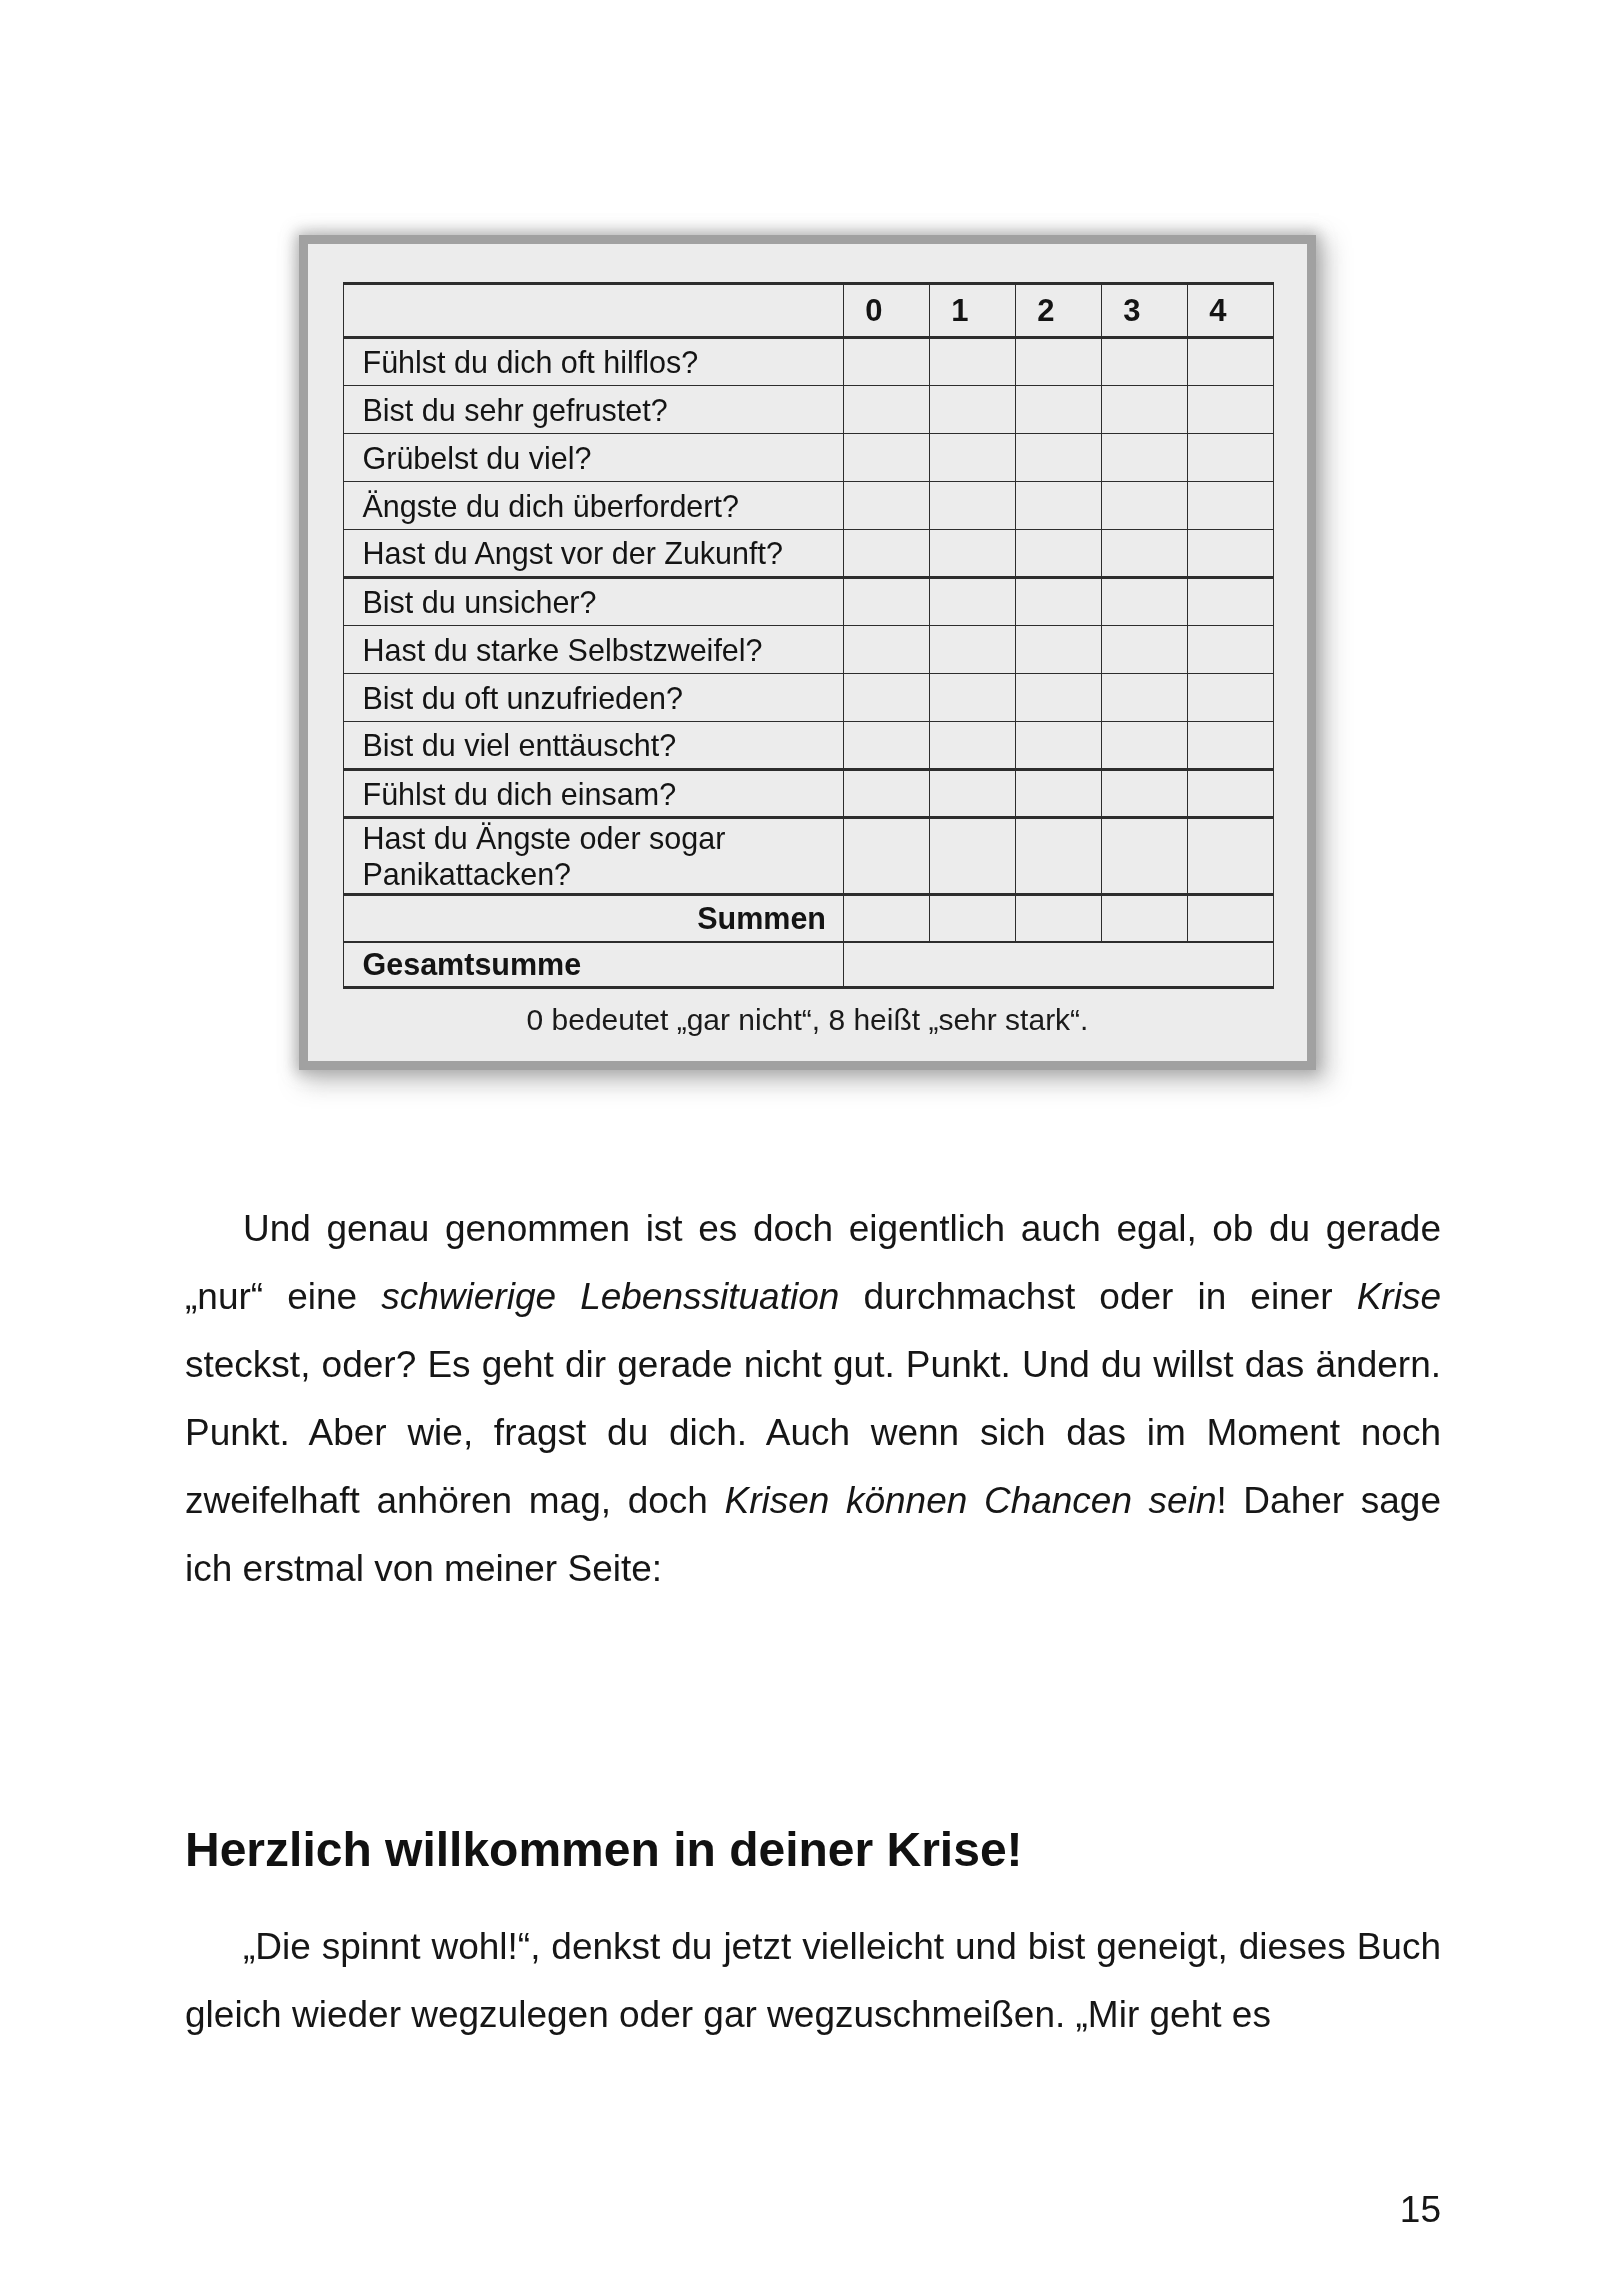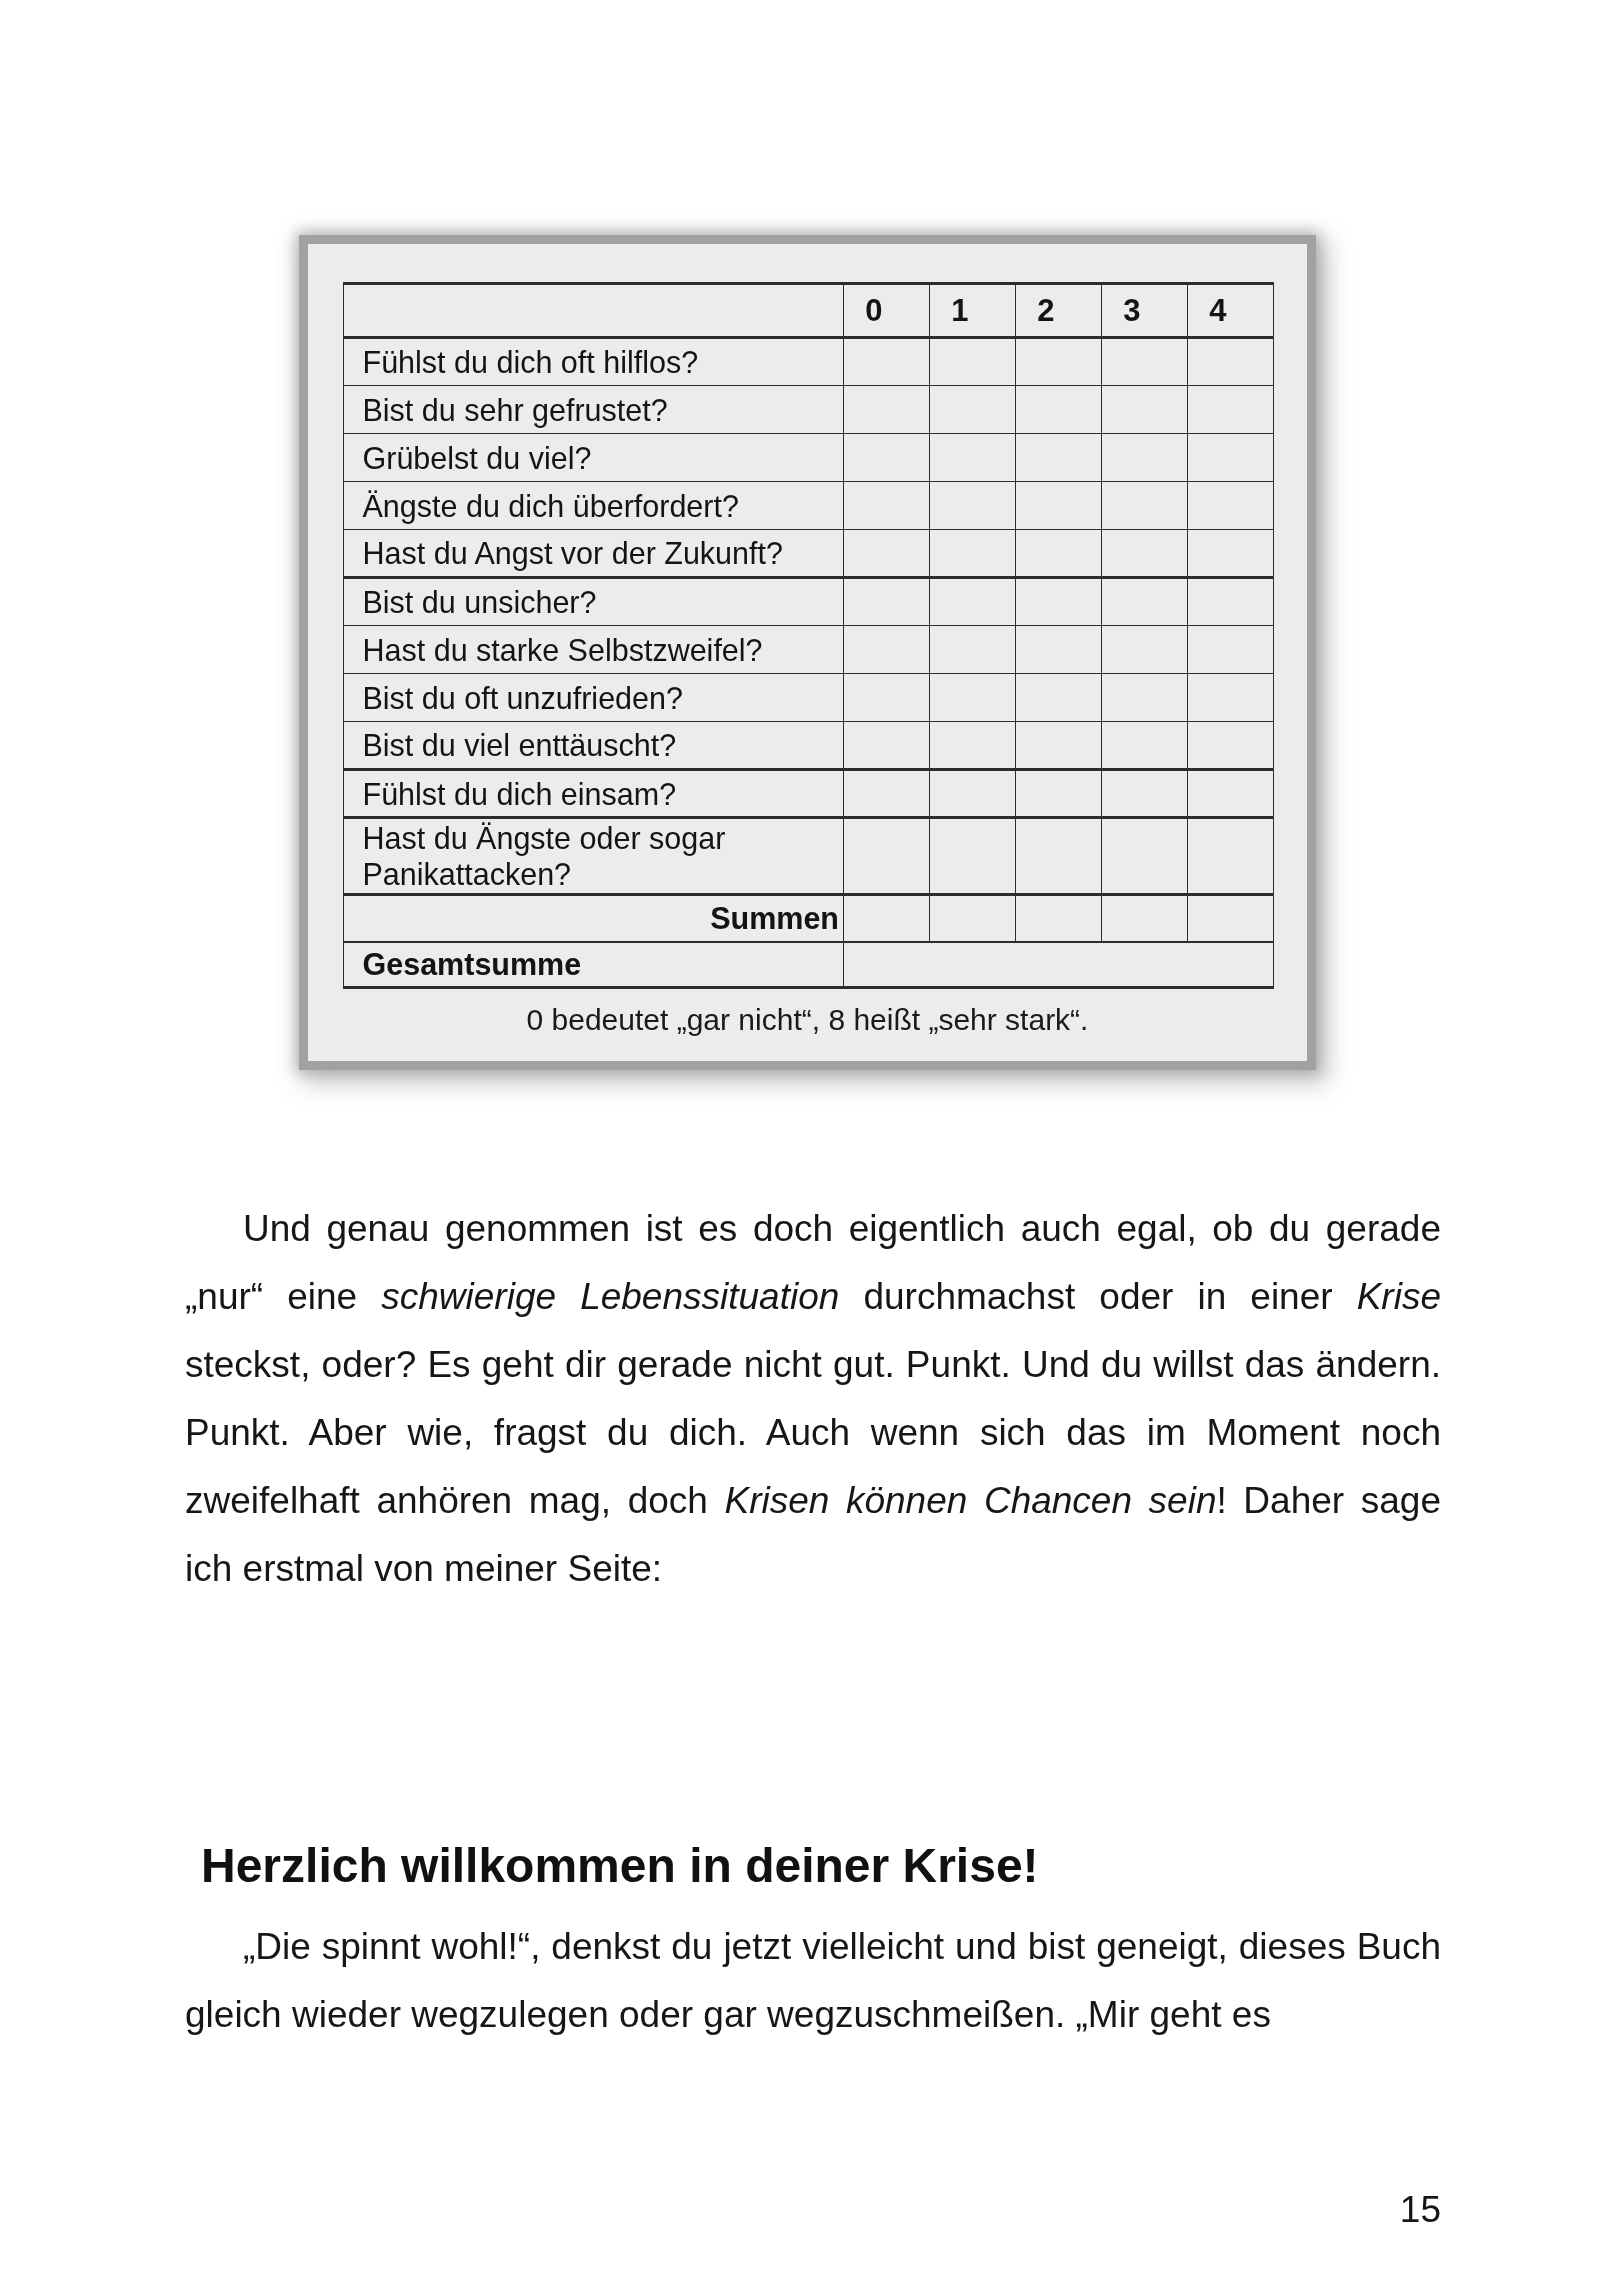--- a/index.html
+++ b/index.html
@@ -29,37 +29,37 @@
     font-weight:bold;font-size:31px;text-align:center;padding-right:25.4px;}
   .qt td:first-child,.qt th:first-child{border-left-width:1.9px;}
   .qt td:last-child,.qt th:last-child{border-right-width:1.9px;}
   tr.q{height:48px;}
   tr.pani{height:77px;}
   tr.sum{height:47px;}
   tr.tot{height:46px;}
   tr.thick-top td{border-top-width:3.2px;}
   tr.sum td{border-top-width:3.2px;text-align:right;}
   tr.tot td{border-top-width:2.3px;border-bottom-width:3.2px;}
-  td.qcell{text-align:left;padding-left:18.5px;padding-right:4px;}
+  td.qcell{text-align:left;padding-left:18.5px;padding-right:17px;}
   tr.sum td.qcell,tr.tot td.qcell{font-weight:bold;}
   .caption{
     position:absolute;left:0;top:759px;width:999px;text-align:center;
     font-size:30px;color:#1a1a1a;
   }
   
   .para{
     position:absolute;left:185px;width:1256px;
     font-size:37px;line-height:68px;text-align:justify;text-align-last:left;
     text-indent:58px;color:#161616;
   }
   .p1{top:1195px;}
   .p2{top:1913px;}
   .it{font-style:italic;}
   h1.head{
-    position:absolute;left:185px;top:1821px;margin:16px;width:1256px;
+    position:absolute;left:185px;top:1821px;margin:0;width:1256px;
     font-size:48px;line-height:58px;font-weight:bold;color:#111;
     text-align:left;
   }
   .pageno{
     position:absolute;right:177px;top:2191px;
     font-size:37px;line-height:37px;color:#161616;
   }
 </style>
 </head>
 <body>

